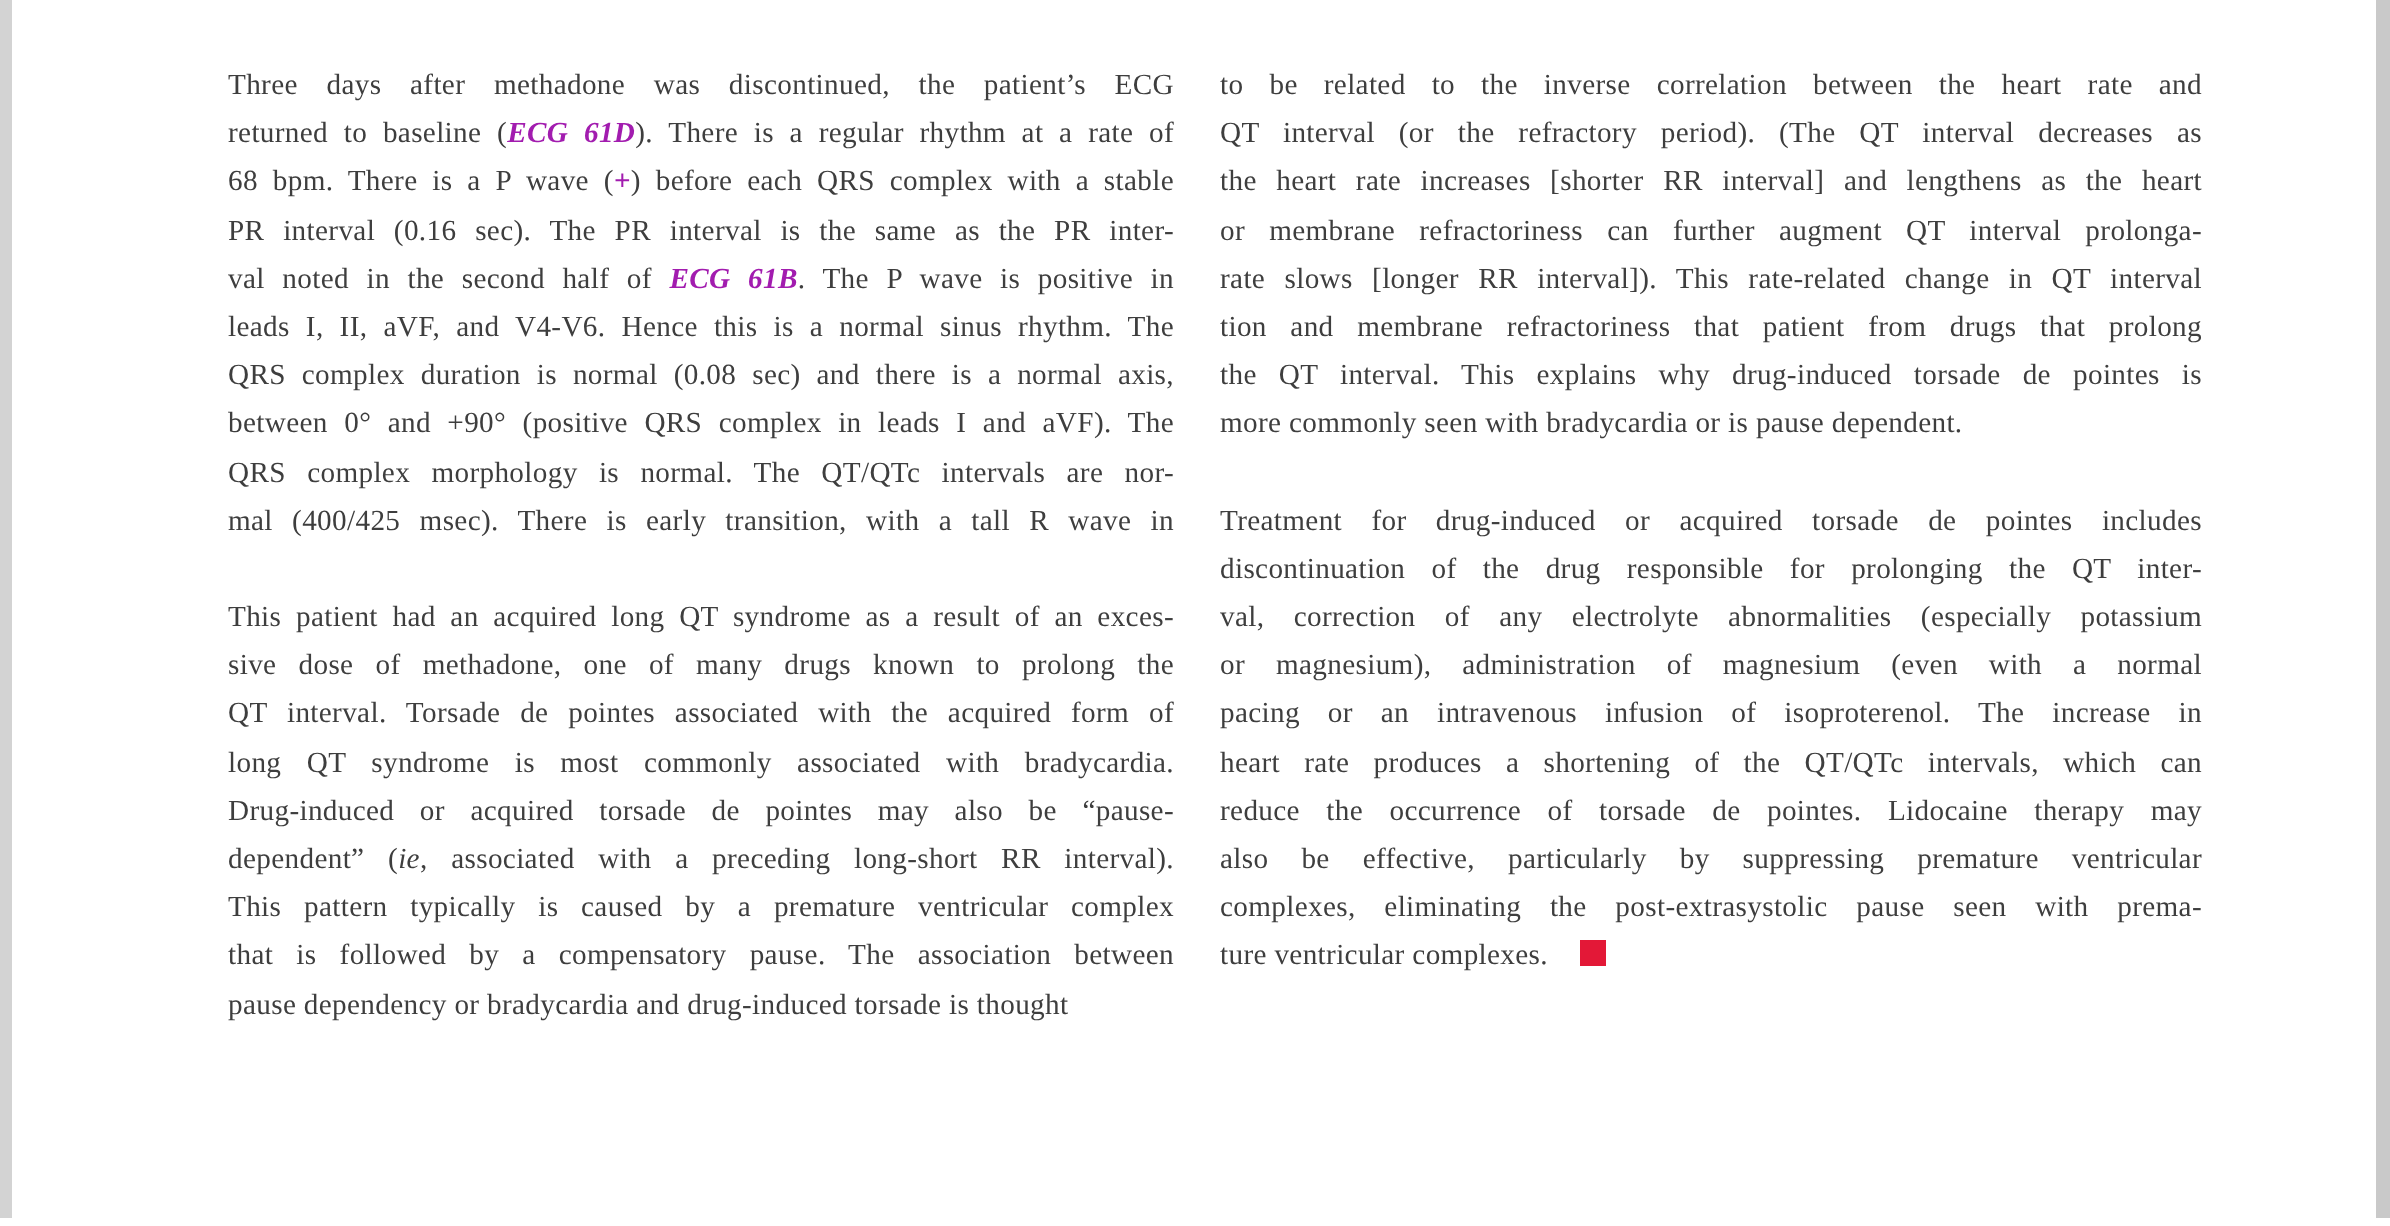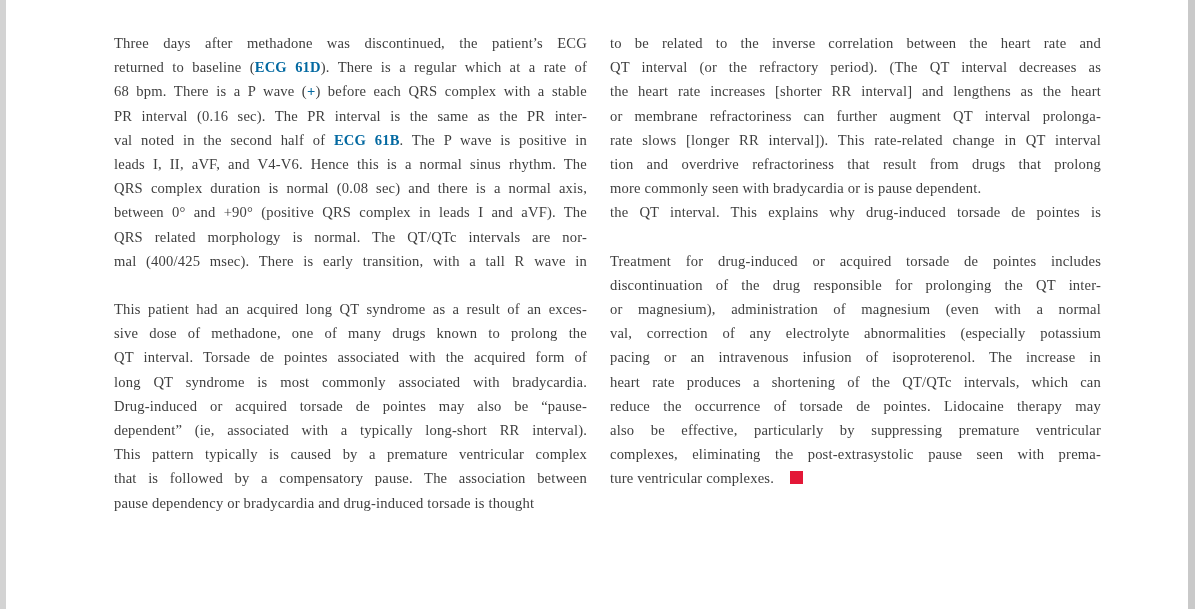--- a/index.html
+++ b/index.html
@@ -32,77 +32,77 @@
   .line {
     height: 24.2px;
     overflow: hidden;
     text-align: justify;
     text-align-last: justify;
   }
   .line.last {
     text-align: left;
     text-align-last: left;
   }
-  .b { font-weight: bold; color: #0369a1; }
-  .i { }
+  .b { font-weight: bold; color: #a21caf; font-style: italic; }
+  .i { font-style: italic; }
   .sq {
     display: inline-block;
     width: 13px;
     height: 13px;
     margin-left: 16px;
     vertical-align: -1px;
   }
 </style>
 </head>
 <body>
 
 <div id="page" style="background: rgb(255, 255, 255); color: rgb(62, 62, 62);">
   <div id="edge-left" class="edge-strip" style="background: rgb(211, 211, 211);"></div>
   <div id="edge-right" class="edge-strip" style="background: rgb(201, 201, 201);"></div>
   <div id="col-left" class="col">
       <div class="para">
         <div class="line"><span>Three days after methadone was discontinued, the patient’s ECG</span></div>
-        <div class="line"><span>returned to baseline (</span><span class="b">ECG 61D</span><span>). There is a regular which at a rate of</span></div>
+        <div class="line"><span>returned to baseline (</span><span class="b">ECG 61D</span><span>). There is a regular rhythm at a rate of</span></div>
         <div class="line"><span>68 bpm. There is a P wave (</span><span class="b">+</span><span>) before each QRS complex with a stable</span></div>
         <div class="line"><span>PR interval (0.16 sec). The PR interval is the same as the PR inter-</span></div>
         <div class="line"><span>val noted in the second half of </span><span class="b">ECG 61B</span><span>. The P wave is positive in</span></div>
         <div class="line"><span>leads I, II, aVF, and V4-V6. Hence this is a normal sinus rhythm. The</span></div>
         <div class="line"><span>QRS complex duration is normal (0.08 sec) and there is a normal axis,</span></div>
         <div class="line"><span>between 0° and +90° (positive QRS complex in leads I and aVF). The</span></div>
-        <div class="line"><span>QRS related morphology is normal. The QT/QTc intervals are nor-</span></div>
+        <div class="line"><span>QRS complex morphology is normal. The QT/QTc intervals are nor-</span></div>
         <div class="line"><span>mal (400/425 msec). There is early transition, with a tall R wave in</span></div>
       </div>
       <div class="para">
         <div class="line"><span>This patient had an acquired long QT syndrome as a result of an exces-</span></div>
         <div class="line"><span>sive dose of methadone, one of many drugs known to prolong the</span></div>
         <div class="line"><span>QT interval. Torsade de pointes associated with the acquired form of</span></div>
         <div class="line"><span>long QT syndrome is most commonly associated with bradycardia.</span></div>
         <div class="line"><span>Drug-induced or acquired torsade de pointes may also be “pause-</span></div>
-        <div class="line"><span>dependent” (</span><span class="i">ie</span><span>, associated with a typically long-short RR interval).</span></div>
+        <div class="line"><span>dependent” (</span><span class="i">ie</span><span>, associated with a preceding long-short RR interval).</span></div>
         <div class="line"><span>This pattern typically is caused by a premature ventricular complex</span></div>
         <div class="line"><span>that is followed by a compensatory pause. The association between</span></div>
         <div class="line last"><span>pause dependency or bradycardia and drug-induced torsade is thought</span></div>
       </div>
     </div>
   <div id="col-right" class="col">
       <div class="para">
         <div class="line"><span>to be related to the inverse correlation between the heart rate and</span></div>
         <div class="line"><span>QT interval (or the refractory period). (The QT interval decreases as</span></div>
         <div class="line"><span>the heart rate increases [shorter RR interval] and lengthens as the heart</span></div>
         <div class="line"><span>or membrane refractoriness can further augment QT interval prolonga-</span></div>
         <div class="line"><span>rate slows [longer RR interval]). This rate-related change in QT interval</span></div>
-        <div class="line"><span>tion and overdrive refractoriness that result from drugs that prolong</span></div>
+        <div class="line"><span>tion and membrane refractoriness that patient from drugs that prolong</span></div>
+        <div class="line"><span>the QT interval. This explains why drug-induced torsade de pointes is</span></div>
         <div class="line last"><span>more commonly seen with bradycardia or is pause dependent.</span></div>
-        <div class="line"><span>the QT interval. This explains why drug-induced torsade de pointes is</span></div>
       </div>
       <div class="para">
         <div class="line"><span>Treatment for drug-induced or acquired torsade de pointes includes</span></div>
         <div class="line"><span>discontinuation of the drug responsible for prolonging the QT inter-</span></div>
+        <div class="line"><span>val, correction of any electrolyte abnormalities (especially potassium</span></div>
         <div class="line"><span>or magnesium), administration of magnesium (even with a normal</span></div>
-        <div class="line"><span>val, correction of any electrolyte abnormalities (especially potassium</span></div>
         <div class="line"><span>pacing or an intravenous infusion of isoproterenol. The increase in</span></div>
         <div class="line"><span>heart rate produces a shortening of the QT/QTc intervals, which can</span></div>
         <div class="line"><span>reduce the occurrence of torsade de pointes. Lidocaine therapy may</span></div>
         <div class="line"><span>also be effective, particularly by suppressing premature ventricular</span></div>
         <div class="line"><span>complexes, eliminating the post-extrasystolic pause seen with prema-</span></div>
         <div class="line last"><span>ture ventricular complexes.</span><span class="sq" style="background: rgb(227, 24, 55);"></span></div>
       </div>
     </div>
 </div>
 

